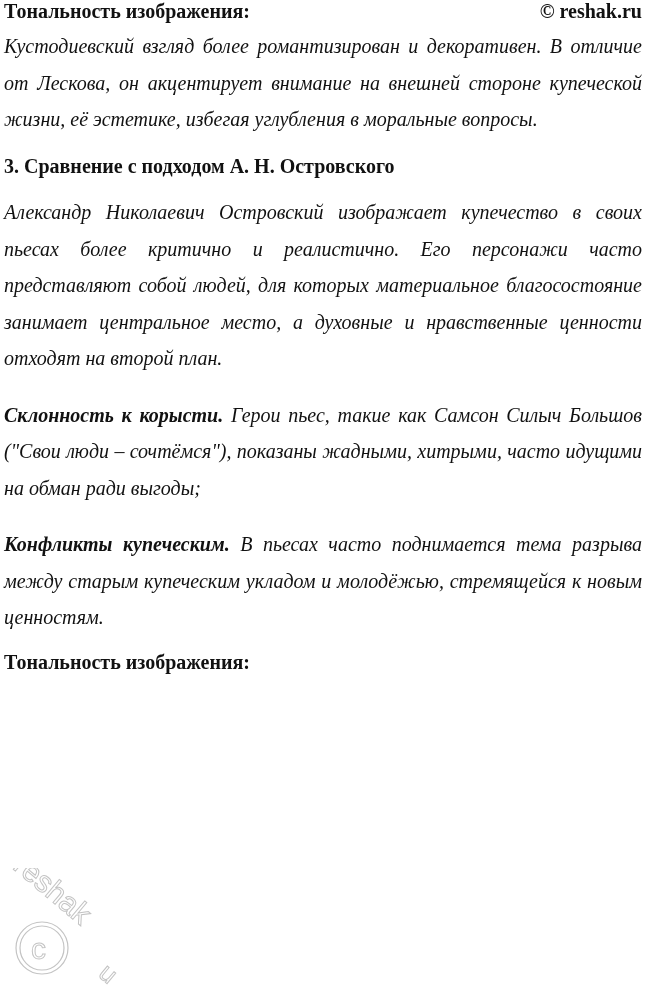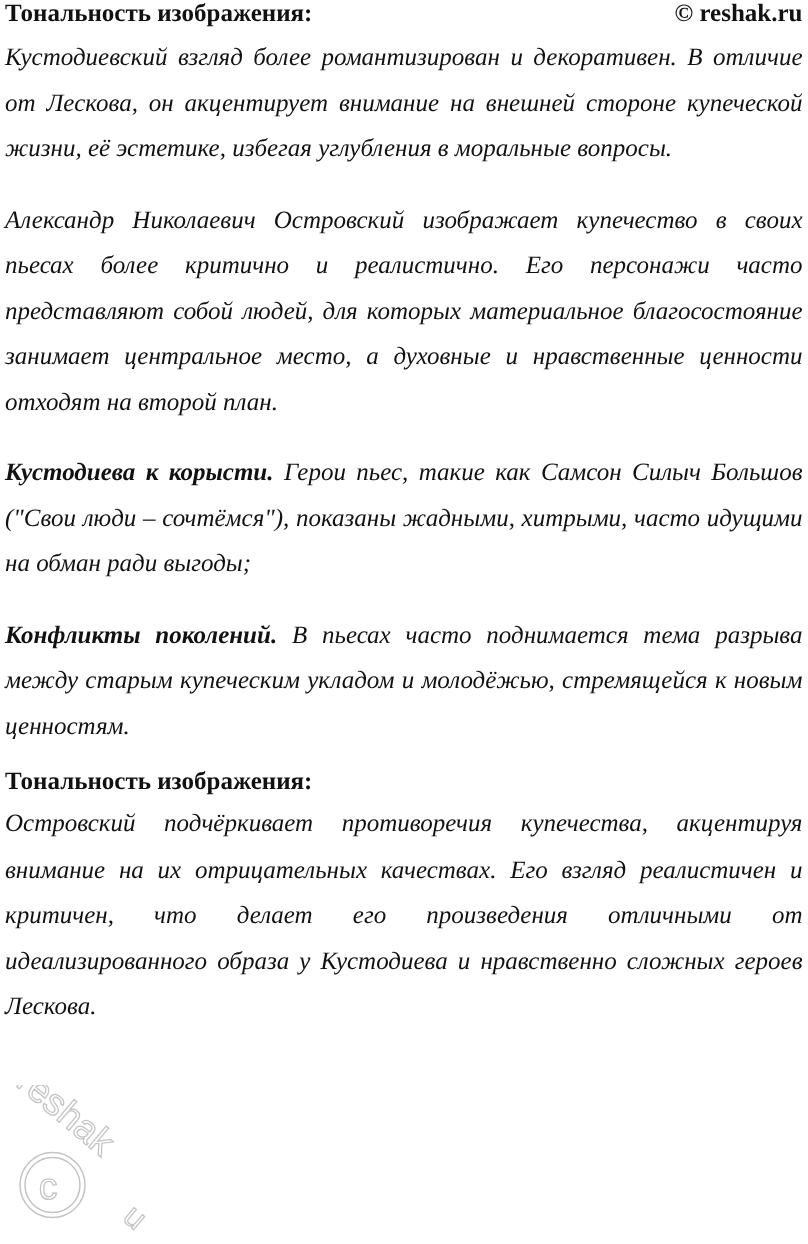--- a/index.html
+++ b/index.html
@@ -68,40 +68,40 @@
 <div class="page">
 
   <div class="topbar">
     <span class="title">Тональность изображения:</span>
     <span class="copy">© reshak.ru</span>
   </div>
 
   <p style="margin-top:-2px;">Кустодиевский взгляд более романтизирован и декоративен. В отличие от Лескова, он акцентирует внимание на внешней стороне купеческой жизни, её эстетике, избегая углубления в моральные вопросы.</p>
 
   <div class="gap-m"></div>
+  <div class="heading">3. Сравнение с подходом А. Н. Островского</div>
   <div class="gap-s"></div>
 
   <p>Александр Николаевич Островский изображает купечество в своих пьесах более критично и реалистично. Его персонажи часто представляют собой людей, для которых материальное благосостояние занимает центральное место, а духовные и нравственные ценности отходят на второй план.</p>
 
   <div class="gap-m"></div>
   <div class="gap-s"></div>
 
   <p>
-    <span class="b">Кустодиева к корысти.</span><span> Герои пьес, такие как Самсон Силыч Большов ("Свои люди – сочтёмся"), показаны жадными, хитрыми, часто идущими на обман ради выгоды;</span>
+    <span class="b">Склонность к корысти.</span><span> Герои пьес, такие как Самсон Силыч Большов ("Свои люди – сочтёмся"), показаны жадными, хитрыми, часто идущими на обман ради выгоды;</span>
   </p>
   <div class="gap-s"></div>
   <div class="gap-s"></div>
   <p>
-    <span class="b">Конфликты поколений.</span><span> В пьесах часто поднимается тема разрыва между старым купеческим укладом и молодёжью, стремящейся к новым ценностям.</span>
+    <span class="b">Конфликты купеческим.</span><span> В пьесах часто поднимается тема разрыва между старым купеческим укладом и молодёжью, стремящейся к новым ценностям.</span>
   </p>
 
   <div class="gap-s"></div>
   <div class="heading" style="line-height:32px;">Тональность изображения:</div>
 
-  <p>Островский подчёркивает противоречия купечества, акцентируя внимание на их отрицательных качествах. Его взгляд реалистичен и критичен, что делает его произведения отличными от идеализированного образа у Кустодиева и нравственно сложных героев Лескова.</p>
 </div>
 
 <div class="watermark">
   <svg width="140" height="130" viewBox="0 0 140 130">
     <g fill="none" stroke="#bdbdbd" stroke-width="1.2" opacity="0.9">
       <text x="4" y="24" font-family="Liberation Sans, sans-serif" font-size="30" transform="rotate(40 40 20)" fill="#ffffff" stroke="#bdbdbd" stroke-width="1">reshak</text>
       <circle cx="40" cy="80" r="26"></circle>
       <circle cx="40" cy="80" r="22"></circle>
       <text x="29" y="91" font-family="Liberation Sans, sans-serif" font-size="30" fill="#ffffff" stroke="#bdbdbd" stroke-width="1">c</text>
       <text x="98" y="110" font-family="Liberation Sans, sans-serif" font-size="26" transform="rotate(40 100 105)" fill="#ffffff" stroke="#bdbdbd" stroke-width="1">u</text>

